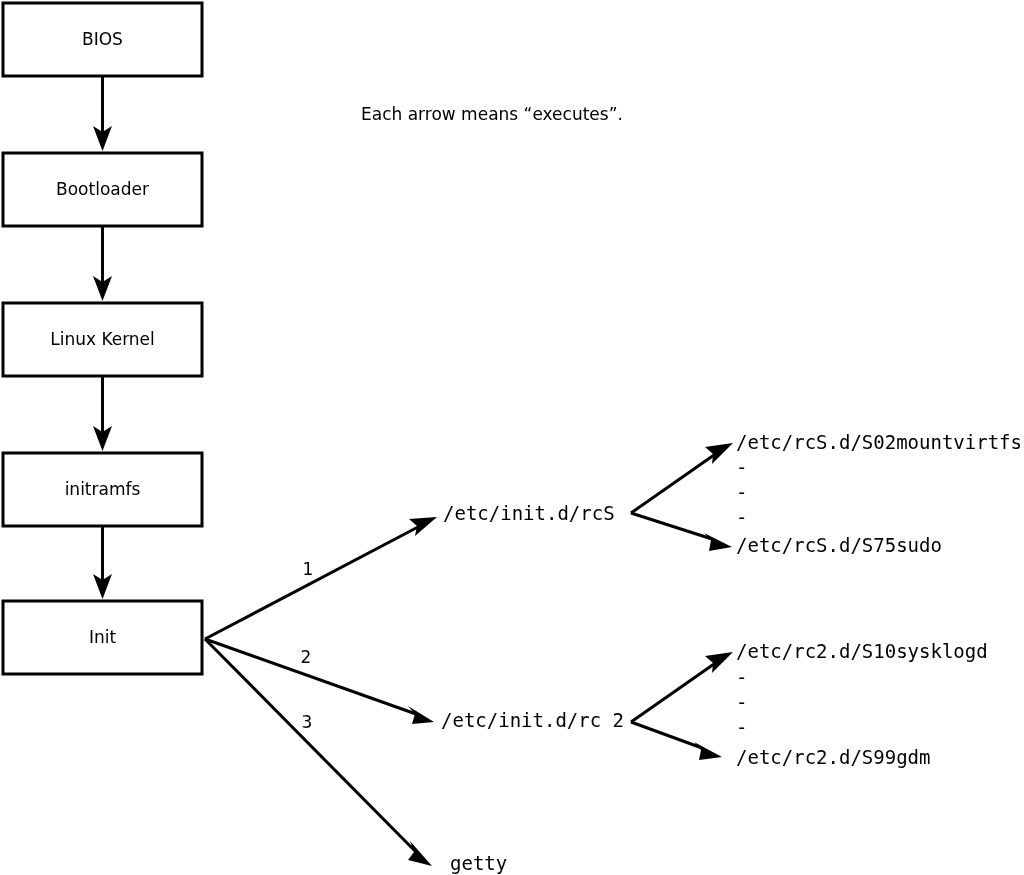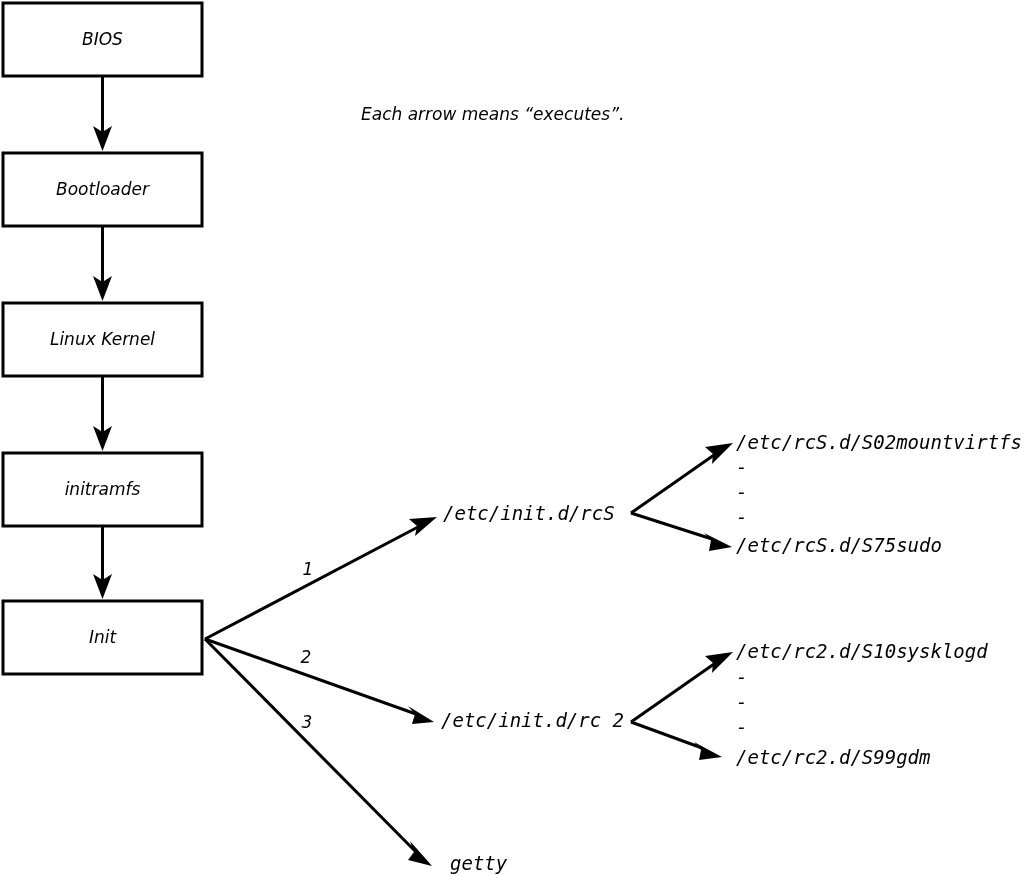--- a/index.html
+++ b/index.html
@@ -11,21 +11,20 @@
   body {
     width: 1024px;
     height: 875px;
     font-family: "DejaVu Sans", sans-serif;
     overflow: hidden;
   }
   #diagram-root {
     position: relative;
     width: 1024px;
     height: 875px;
-    font-style: italic;
   }
   svg.diagram {
     display: block;
     width: 1024px;
     height: 875px;
   }
   .node-box {
     fill: #ffffff;
     stroke: #000000;
     stroke-width: 3;

